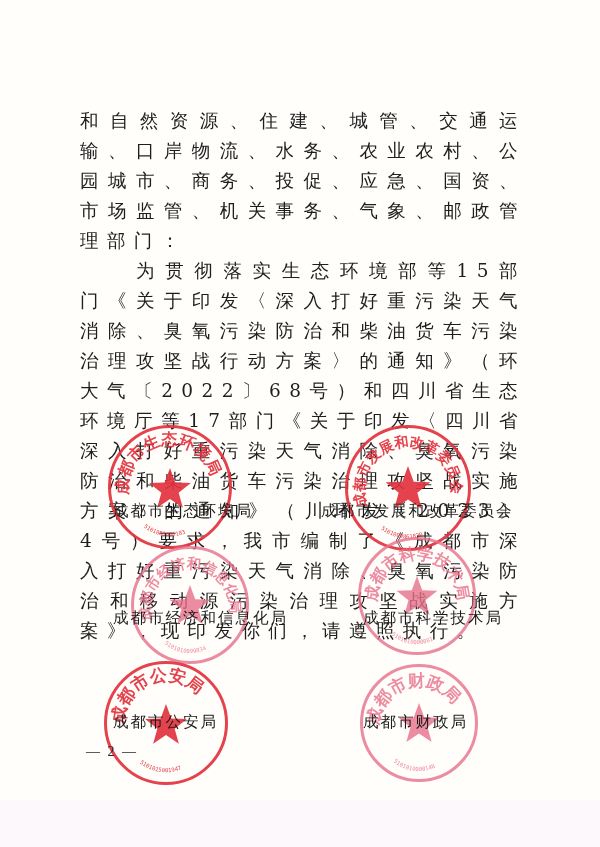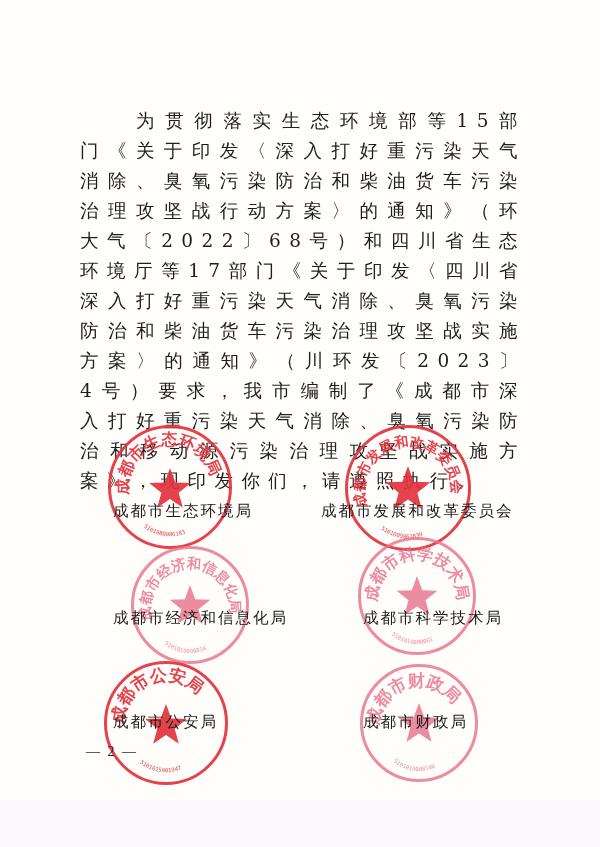--- a/index.html
+++ b/index.html
@@ -39,20 +39,21 @@
     font-family: "Liberation Serif", serif; letter-spacing: 2px; z-index: 2;
   }
 </style>
 </head>
 <body>
 
 <div class="page"></div>
 <div class="bottom-strip"></div>
 
 <div class="body-text">
+  <p>和自然资源、住建、城管、交通运输、口岸物流、水务、农业农村、公园城市、商务、投促、应急、国资、市场监管、机关事务、气象、邮政管理部门：</p>
   <p class="indent">为贯彻落实生态环境部等15部门《关于印发〈深入打好重污染天气消除、臭氧污染防治和柴油货车污染治理攻坚战行动方案〉的通知》（环大气〔2022〕68号）和四川省生态环境厅等17部门《关于印发〈四川省深入打好重污染天气消除、臭氧污染防治和柴油货车污染治理攻坚战实施方案〉的通知》（川环发〔2023〕4号）要求，我市编制了《成都市深入打好重污染天气消除、臭氧污染防治和移动源污染治理攻坚战实施方案》，现印发你们，请遵照执行。</p>
 </div>
 
 <div class="seal" style="left:108px; top:425px; width:124px; height:124px;">
   <svg viewBox="0 0 124 124">
     <defs>
         <path id="arc1" d="M 22 80 A 44 44 0 1 1 102 80"></path>
       </defs>
     <text class="arc-text" font-size="17"><textPath href="#arc1" startOffset="6%">成都市生态环境局</textPath></text>
     <polygon class="star" points="62,42 67.6,57.3 83.9,57.9 71.1,68 75.5,83.7 62,74.6 48.5,83.7 52.9,68 40.1,57.9 56.4,57.3"></polygon>

